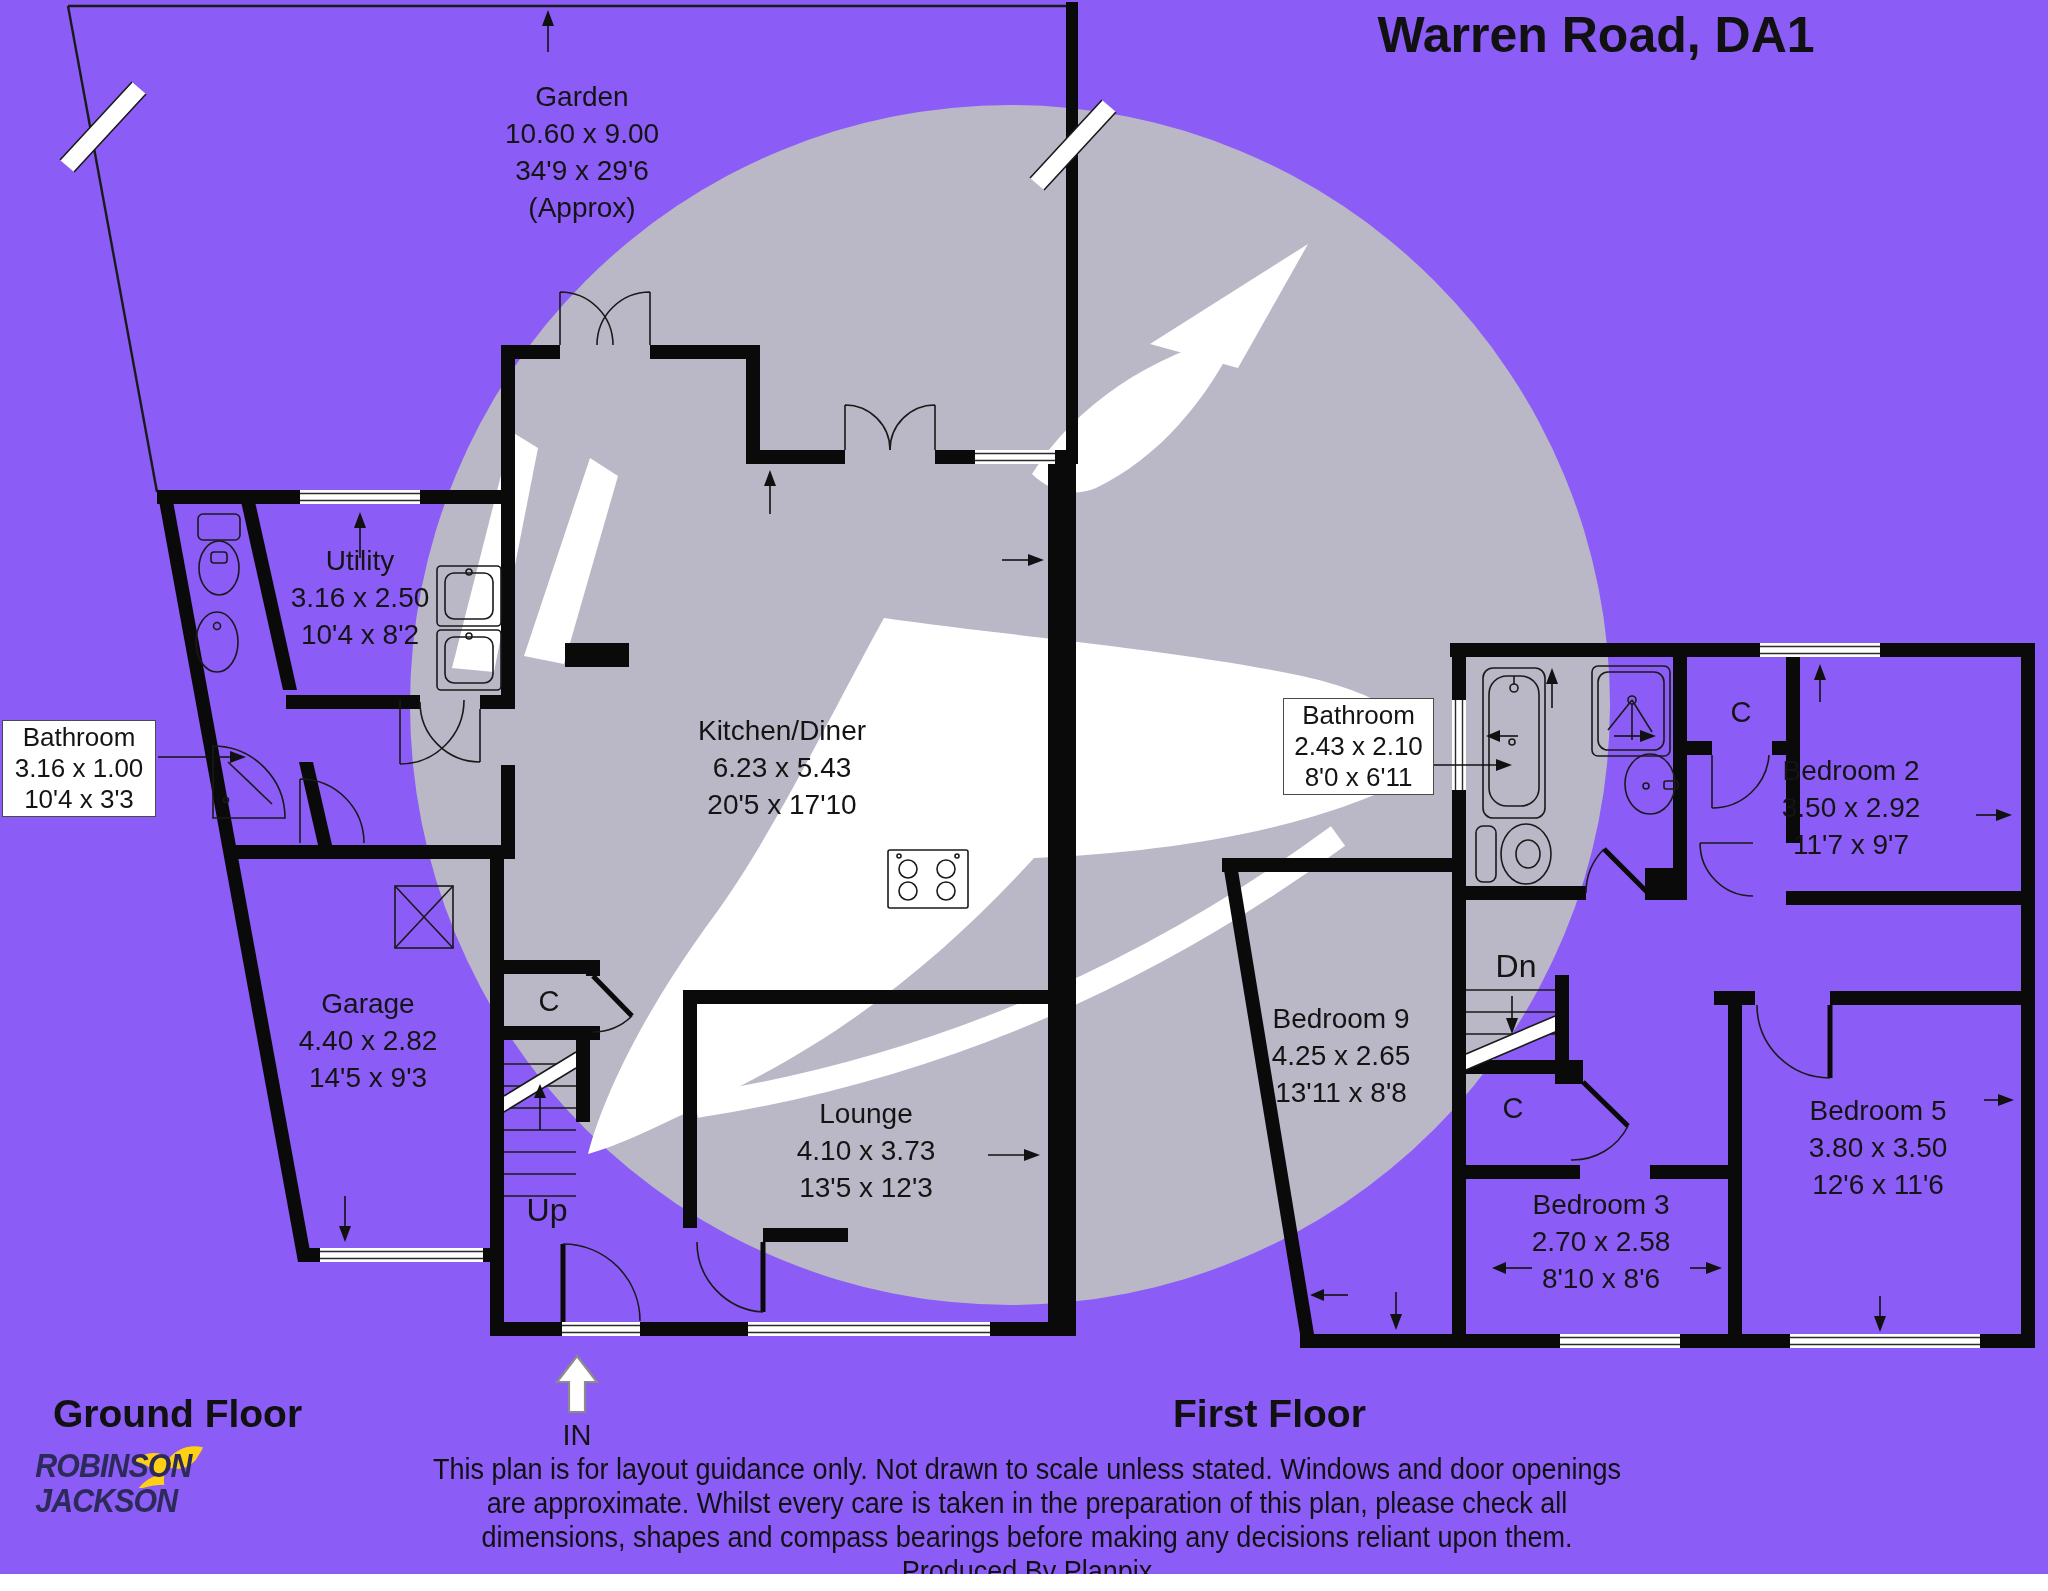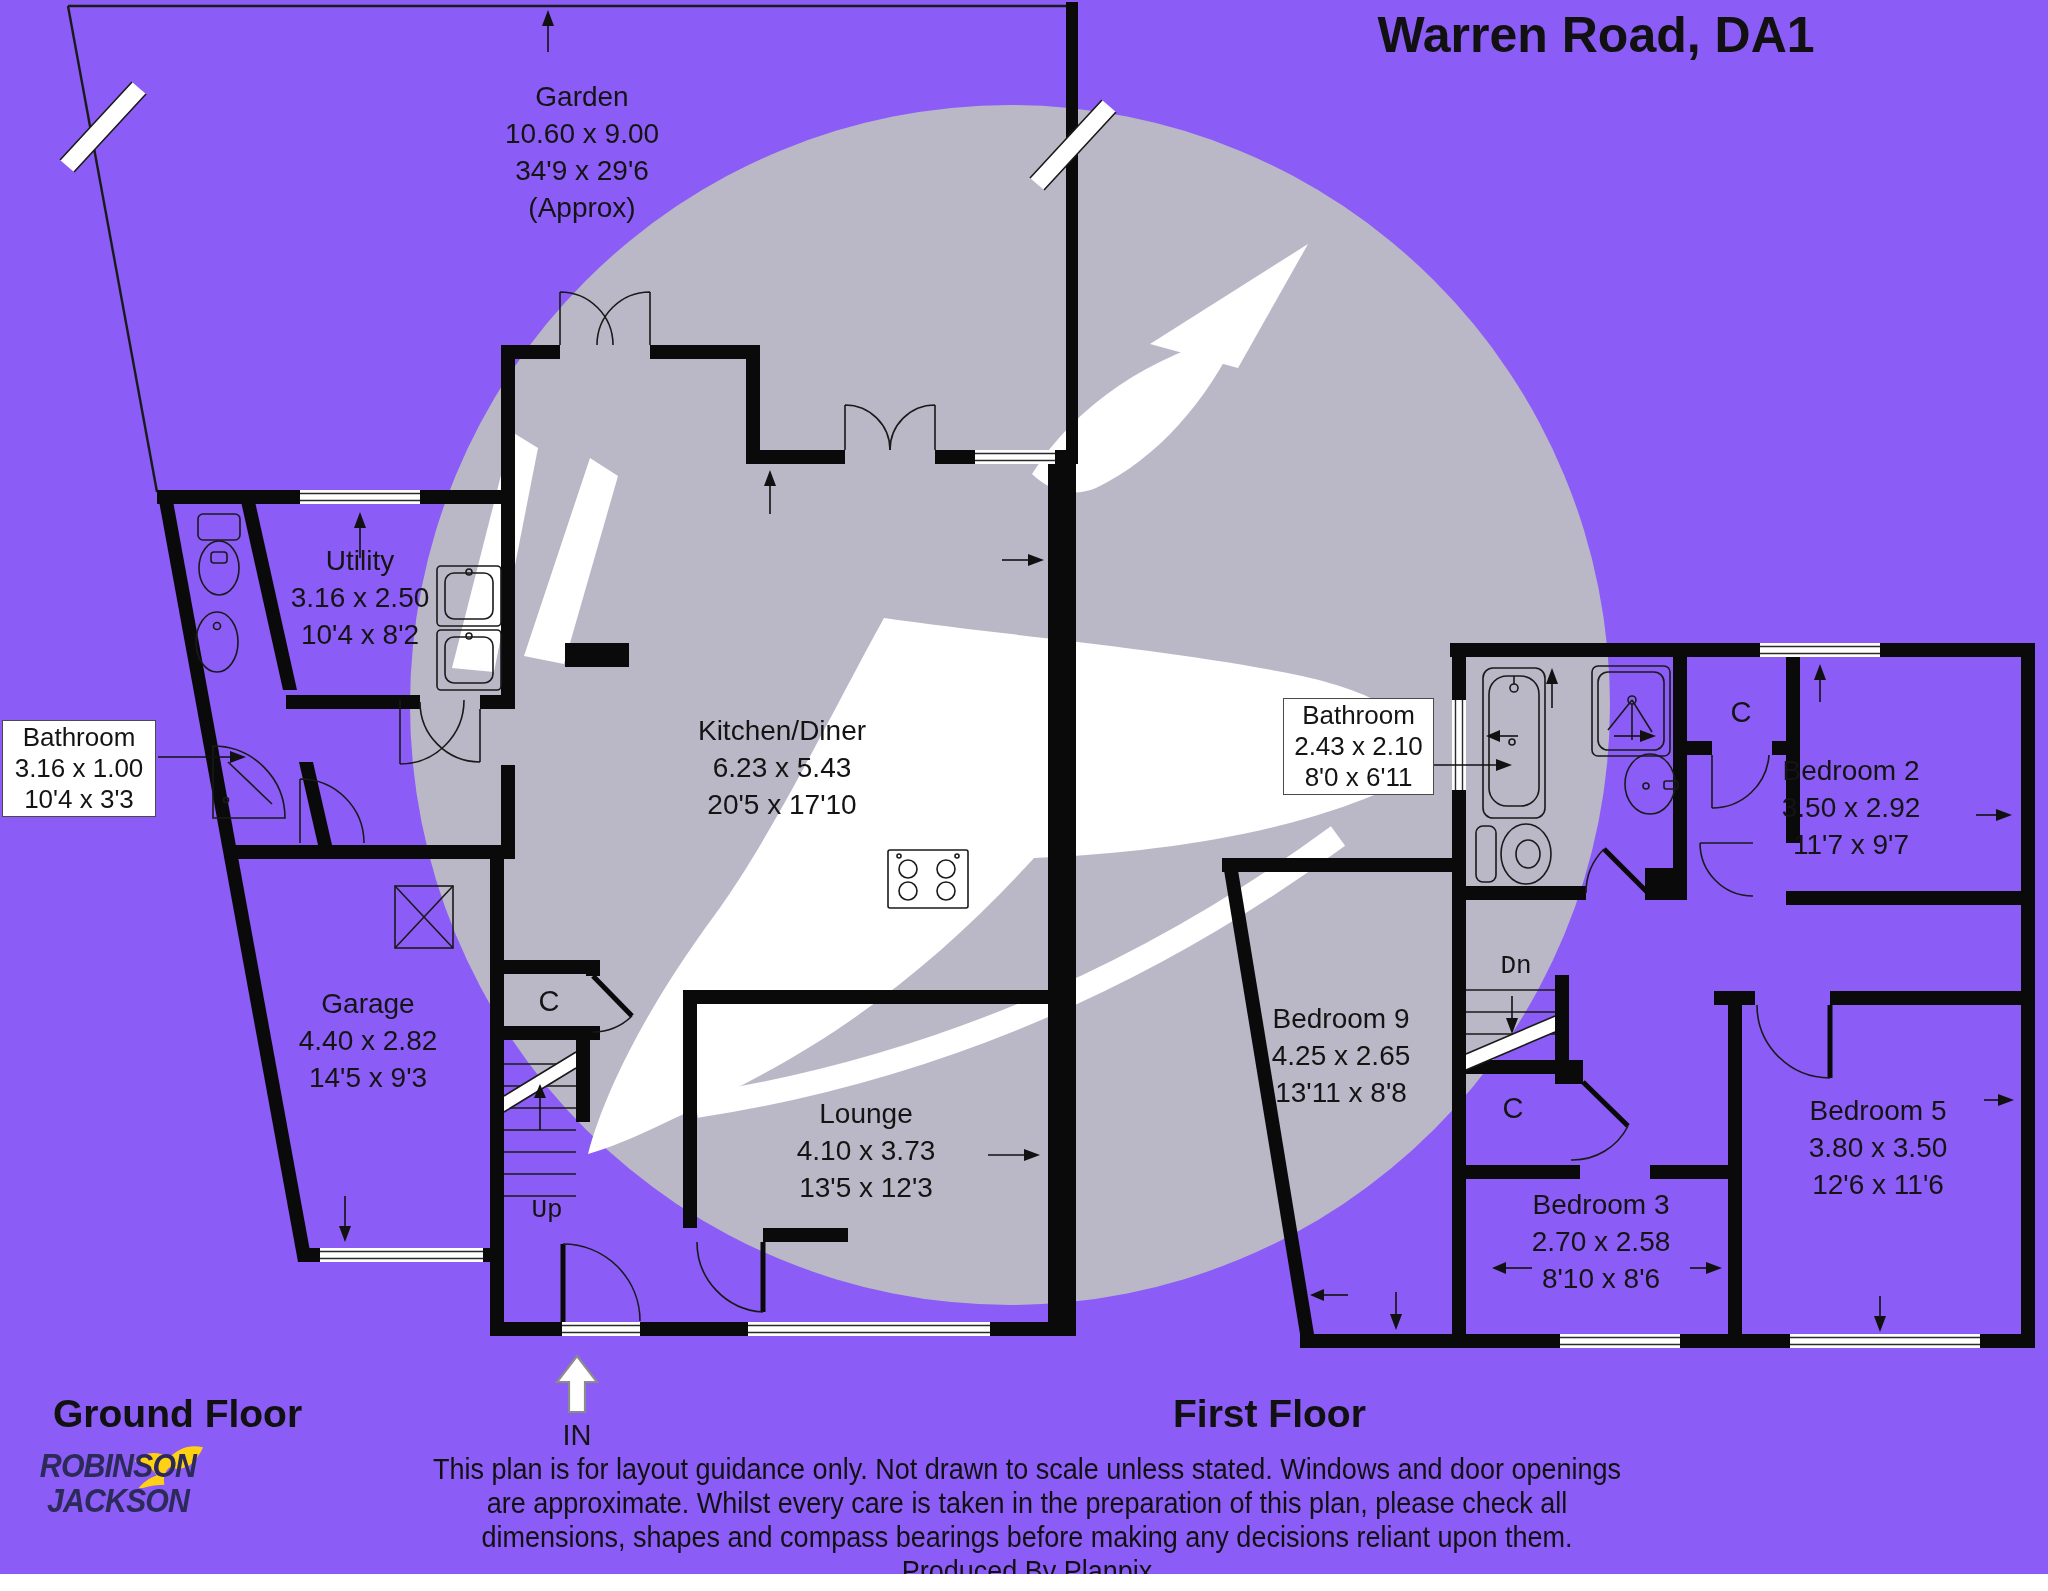--- a/index.html
+++ b/index.html
@@ -13,29 +13,29 @@
   .winl{stroke:#2a2a2a;stroke-width:1.4;fill:none;}
   .arr{stroke:#111;stroke-width:1.6;fill:none;}
   .arrh{fill:#111;stroke:none;}
   .wm{fill:var(--watermark,#bab8c7);}
   .wmw{fill:#ffffff;}
   .lbl{position:absolute;transform:translateX(-50%);text-align:center;
        font-size:28px;line-height:37px;white-space:nowrap;color:#141414;}
   .lbl-box{position:absolute;text-align:center;font-size:26px;line-height:31px;
        background:#fff;border:1.5px solid #4a4a4a;padding:1px 0;white-space:nowrap;color:#141414;}
   .marker{position:absolute;transform:translate(-50%,-50%);font-size:29px;color:#141414;}
-  .marker.small{font-size:26px;font-family:Liberation Mono, monospace;}
+  .marker.small{font-size:32px;}
   .title{position:absolute;left:1596px;top:6px;transform:translateX(-50%);
        font-size:50px;font-weight:bold;white-space:nowrap;}
   .arealines{position:absolute;left:1596px;top:76px;transform:translateX(-50%);
        text-align:center;font-size:31px;line-height:45px;white-space:nowrap;}
   .caption{position:absolute;font-size:39px;font-weight:bold;white-space:nowrap;}
   .disclaimer{position:absolute;left:337px;top:1452px;width:1380px;text-align:center;
        font-size:30px;line-height:34px;transform:scaleX(0.9);}
-  .logo{position:absolute;left:28px;top:1448px;width:180px;text-align:center;}
+  .logo{position:absolute;left:28px;top:1448px;width:180px;}
   .logo .lt{font-style:italic;font-weight:900;font-size:33px;line-height:35px;
        color:var(--logo-navy,#2b2a58);transform:scaleX(0.92);letter-spacing:-1px;}
   .logo svg{position:absolute;left:98px;top:-4px;}
 </style>
 </head>
 <body>
 
 <div id="stage">
 
 <svg id="plan" width="2048" height="1591" viewBox="0 0 2048 1591">

